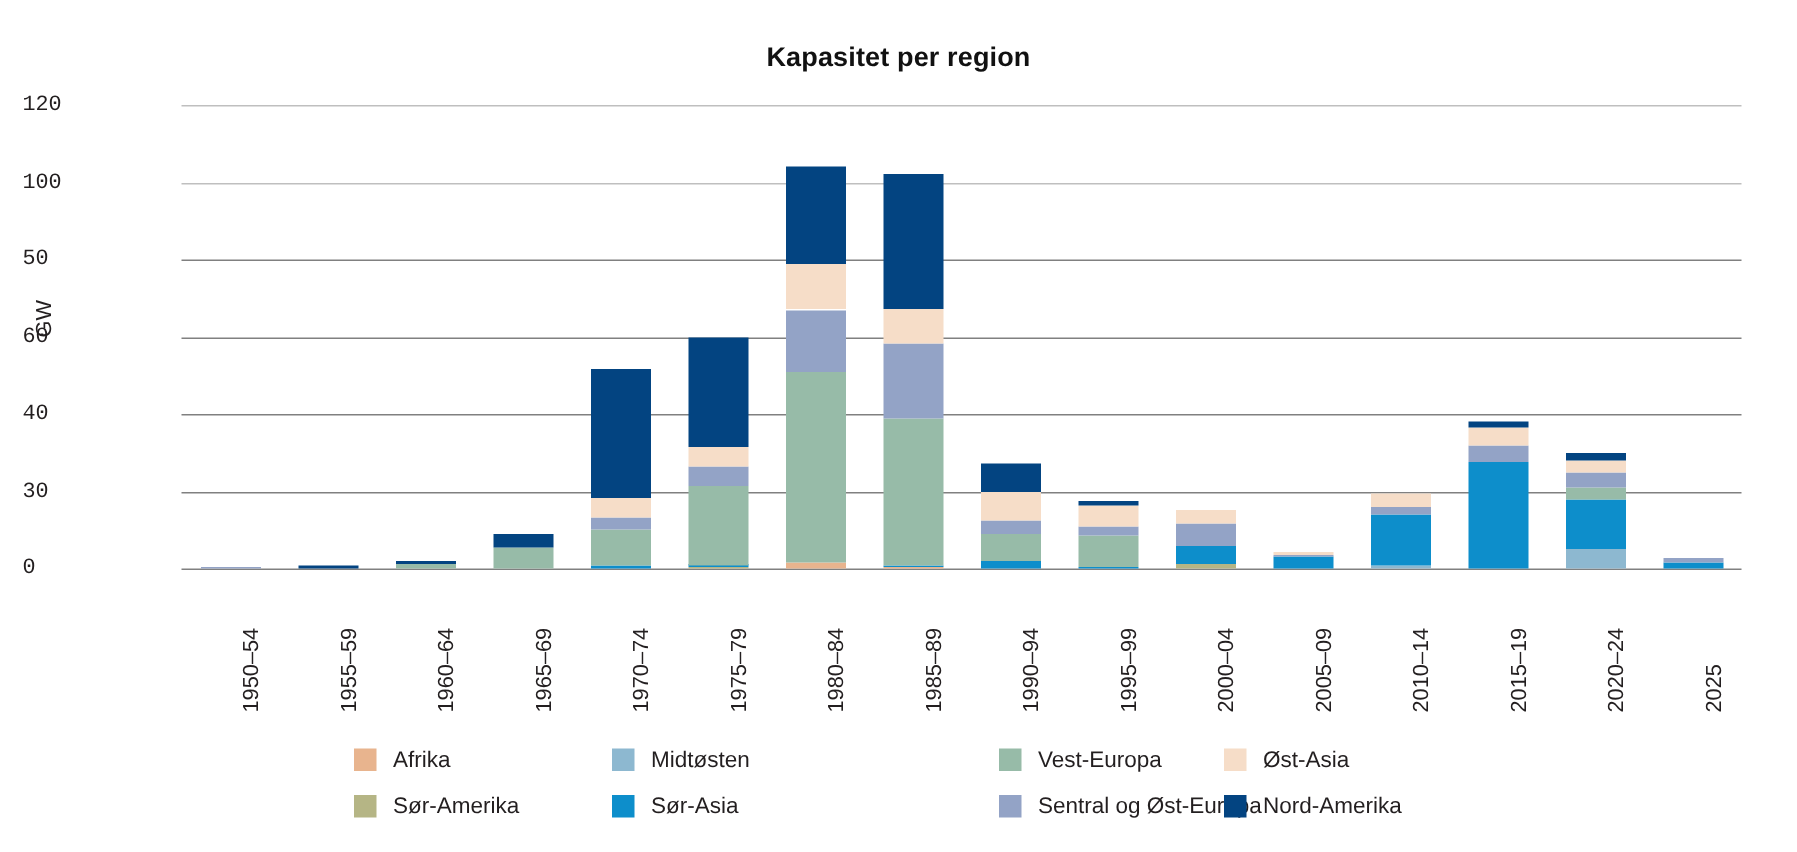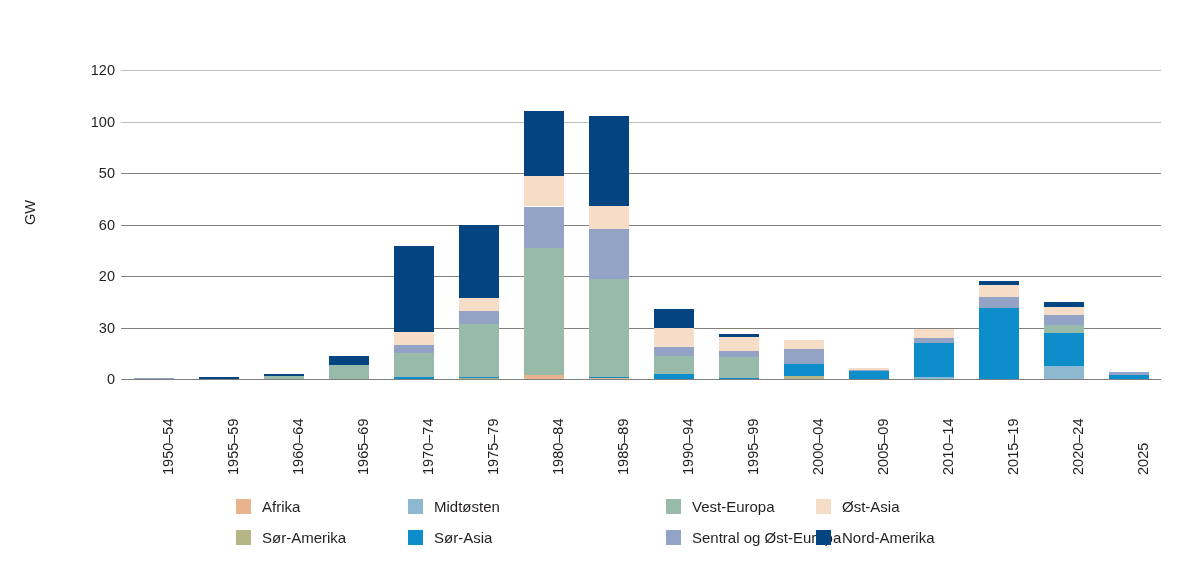--- a/index.html
+++ b/index.html
@@ -23,22 +23,22 @@
     position:absolute;left:121px;top:70px;width:1040px;height:309px;
   }
   .gridline{
     position:absolute;left:0;width:100%;height:1px;background:#bfbfbf;
   }
   .gridline.zero{background:#808080;height:1px;}
   .gridline.g1{background:#808080;}
 
   .ylabels{position:absolute;left:0;top:0;width:1198px;height:568px;pointer-events:none;}
   .ytick{
-    position:absolute;right:1083px;width:100px;text-align:right;
-    font-size:14.5px;color:#231f20;transform:translateY(-50%);
+    position:absolute;right:1083px;width:100px;text-align:left;
+    font-size:14.5px;color:#231f20;transform:translateY(-50%);font-family:Liberation Mono, monospace;
   }
   .axis-title{
     position:absolute;left:22px;top:225px;font-size:14.5px;color:#231f20;
     transform:rotate(-90deg);transform-origin:left top;white-space:nowrap;
   }
 
   
   .bars{position:absolute;left:0;top:0;width:100%;height:100%;}
   .bar-group{
     position:absolute;bottom:0;width:40px;
@@ -62,27 +62,28 @@
   }
   .swatch{
     width:15px;height:15px;margin-right:11px;flex:0 0 auto;display:inline-block;
   }
 </style>
 </head>
 <body>
 
 <div class="chart-root">
 
+  <div class="chart-title">Kapasitet per region</div>
 
   <div class="axis-title">GW</div>
 
   <div class="ylabels" id="y-labels">
       <div class="ytick" style="top: 379px;">0</div>
       <div class="ytick" style="top: 327.5px;">30</div>
-      <div class="ytick" style="top: 276px;">20</div>
+      <div class="ytick" style="top: 276px;">40</div>
       <div class="ytick" style="top: 224.5px;">60</div>
       <div class="ytick" style="top: 173px;">50</div>
       <div class="ytick" style="top: 121.5px;">100</div>
       <div class="ytick" style="top: 70px;">120</div>
     </div>
 
   <div class="plot">
     <div id="gridlines">
         <div class="gridline zero" style="top: 309px;"></div>
         <div class="gridline g1" style="top: 257.5px;"></div>

